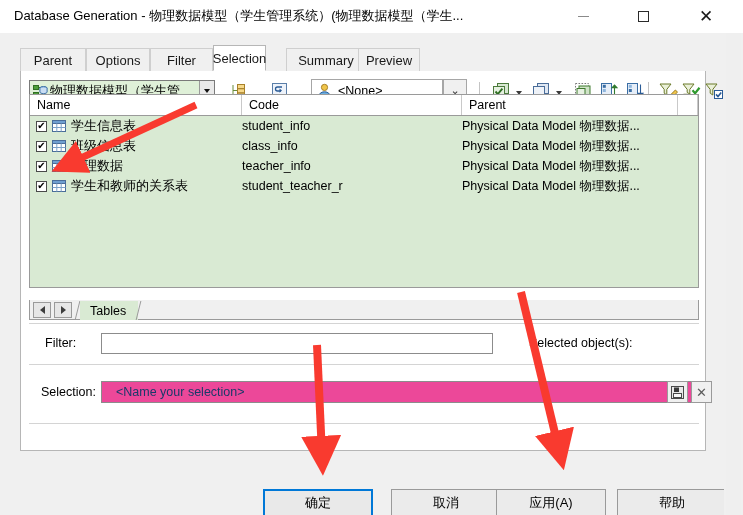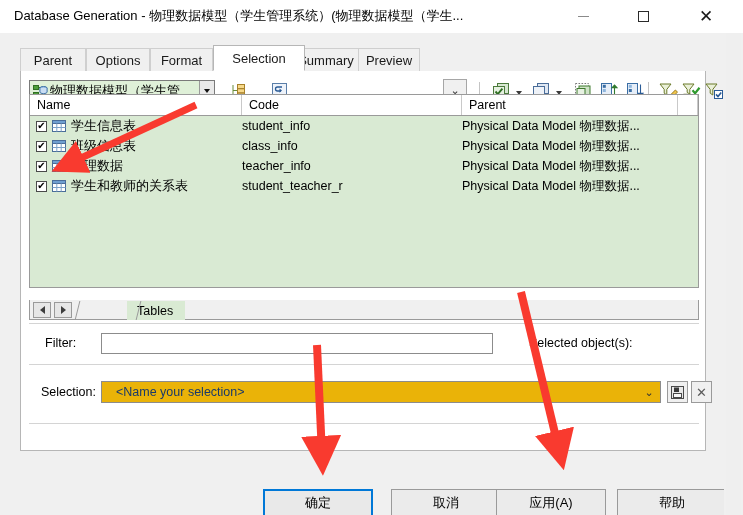--- a/index.html
+++ b/index.html
@@ -139,40 +139,40 @@
   }
   .nav-btn {
     position:absolute; top:2px; width:18px; height:16px; background:#e6e6e6;
     border:1px solid #9a9a9a; display:flex; align-items:center; justify-content:center;
   }
   .nav-btn i.left { border-top:4px solid transparent; border-bottom:4px solid transparent; border-right:5px solid #3c3c3c; }
   .nav-btn i.right { border-top:4px solid transparent; border-bottom:4px solid transparent; border-left:5px solid #3c3c3c; }
   .sheet-tab {
     position:absolute; left:50px; top:1px; height:19px; padding:0 12px 0 10px;
     background:#d9ead3; display:flex; align-items:center;
-    font-size:12.5px; color:#000;margin-left:47px;
+    font-size:12.5px; color:#000;
   }
   .sheet-slash { position:absolute; width:1px; height:19px; background:#9a9a9a; }
 
   
   .sep-line { position:absolute; left:8px; width:670px; height:1px; background:#d4d4d4; }
   .lbl { position:absolute; font-size:12.5px; color:#000;margin-left:16px; }
   .filter-input {
     position:absolute; left:80px; top:262px; width:392px; height:21px;
     background:#ffffff; border:1px solid #8c8c8c;
   }
   .selcount-box {
     position:absolute; left:600px; top:262px; width:78px; height:21px;
     background:#ffffff; border:1px solid #8c8c8c;
     display:flex; align-items:center; justify-content:center;
     font-size:12.5px; color:#000;
   }
   .selection-input {
-    position:absolute; left:80px; top:310px; width:560px; height:22px;
-    background:#eab308; border:1px solid #8c8c8c;
+    position:absolute; left:80px; top:310px; width:609px; height:22px;
+    background:#ec4899; border:1px solid #8c8c8c;
     display:flex; align-items:center;
   }
   .selection-input .si-text { font-size:12.5px; color:#1a3a6a; margin-left:14px; flex:1; }
   .selection-input .si-chev { width:22px; text-align:center; font-size:11px; color:#333; }
   .sq-btn {
     position:absolute; top:310px; width:21px; height:22px;
     background:#f0f0f0; border:1px solid #9a9a9a;
     display:flex; align-items:center; justify-content:center;
   }
   .sq1 { left:646px; }
@@ -213,22 +213,22 @@
     <div class="win-btn win-close">
       <span class="glyph-close">✕</span>
     </div>
   </div>
 
   <div class="dialog-body">
 
     <div class="tabstrip">
       <div class="tab" style="left:0px;width:66px;">Parent</div>
       <div class="tab" style="left:66px;width:64px;">Options</div>
-      <div class="tab" style="left:130px;width:63px;">Format</div>
-      <div class="tab active" style="left:193px;width:92px;">Selection</div>
+      <div class="tab" style="left:130px;width:63px;">Filter</div>
+      <div class="tab active" style="left:193px;width:53px;">Selection</div>
       <div class="tab" style="left:266px;width:80px;">Summary</div>
       <div class="tab" style="left:338px;width:62px;">Preview</div>
     </div>
 
     <div class="panel">
 
       <div class="toolbar">
 
         <div class="model-combo">
           <span class="mc-icon">
@@ -256,20 +256,29 @@
         </div>
 
         <div class="tb-icon" style="left:248px;">
           <svg width="15" height="15" viewBox="0 0 15 15">
             <rect x="0.5" y="0.5" width="14" height="14" fill="#eef3fa" stroke="#5a7ea8"></rect>
             <path d="M10 4H5.5a2 2 0 0 0 0 4H9" stroke="#2a5b96" fill="none" stroke-width="1.3"></path>
             <path d="M7.5 9.8 10 7.6 7.5 5.6z" fill="#2a5b96"></path>
           </svg>
         </div>
 
+        <div class="user-combo">
+          <span style="margin-left:5px;display:flex;">
+            <svg width="15" height="15" viewBox="0 0 15 15">
+              <circle cx="7.5" cy="4.4" r="3.1" fill="#f0c54a" stroke="#a8812a"></circle>
+              <path d="M1.6 14c0-3.2 2.6-5.2 5.9-5.2s5.9 2 5.9 5.2z" fill="#6aaee0" stroke="#2a5b96"></path>
+            </svg>
+          </span>
+          <span class="uc-text">&lt;None&gt;</span>
+        </div>
         <div class="uc-drop">⌄</div>
 
         <div class="tb-sep" style="left:458px;"></div>
 
         <div class="tb-icon" style="left:470px;">
           <svg width="17" height="15" viewBox="0 0 17 15">
             <rect x="4.5" y="0.5" width="11" height="10" fill="#d8e8d2" stroke="#4c7a3c"></rect>
             <rect x="0.5" y="3.5" width="11" height="10" fill="#e6f1e1" stroke="#4c7a3c"></rect>
             <path d="M2.5 8.5l2.3 2.6L9.4 5.6" stroke="#2f6f22" stroke-width="1.9" fill="none"></path>
           </svg>

